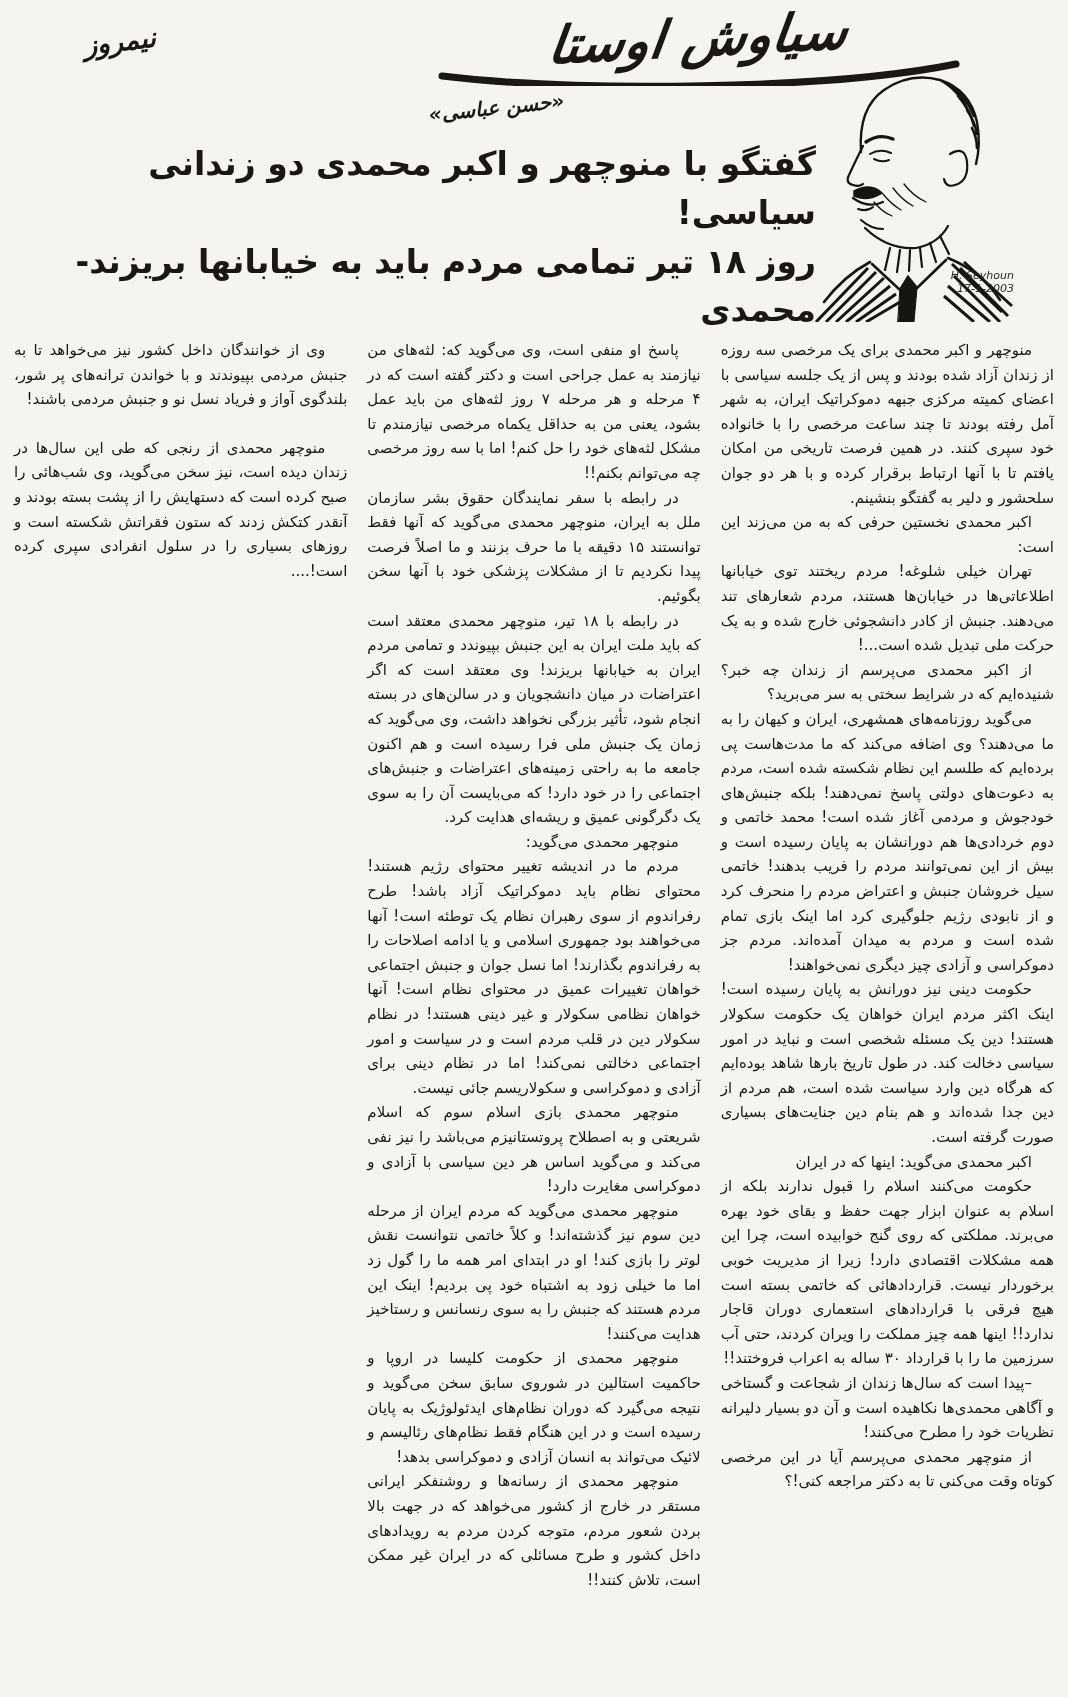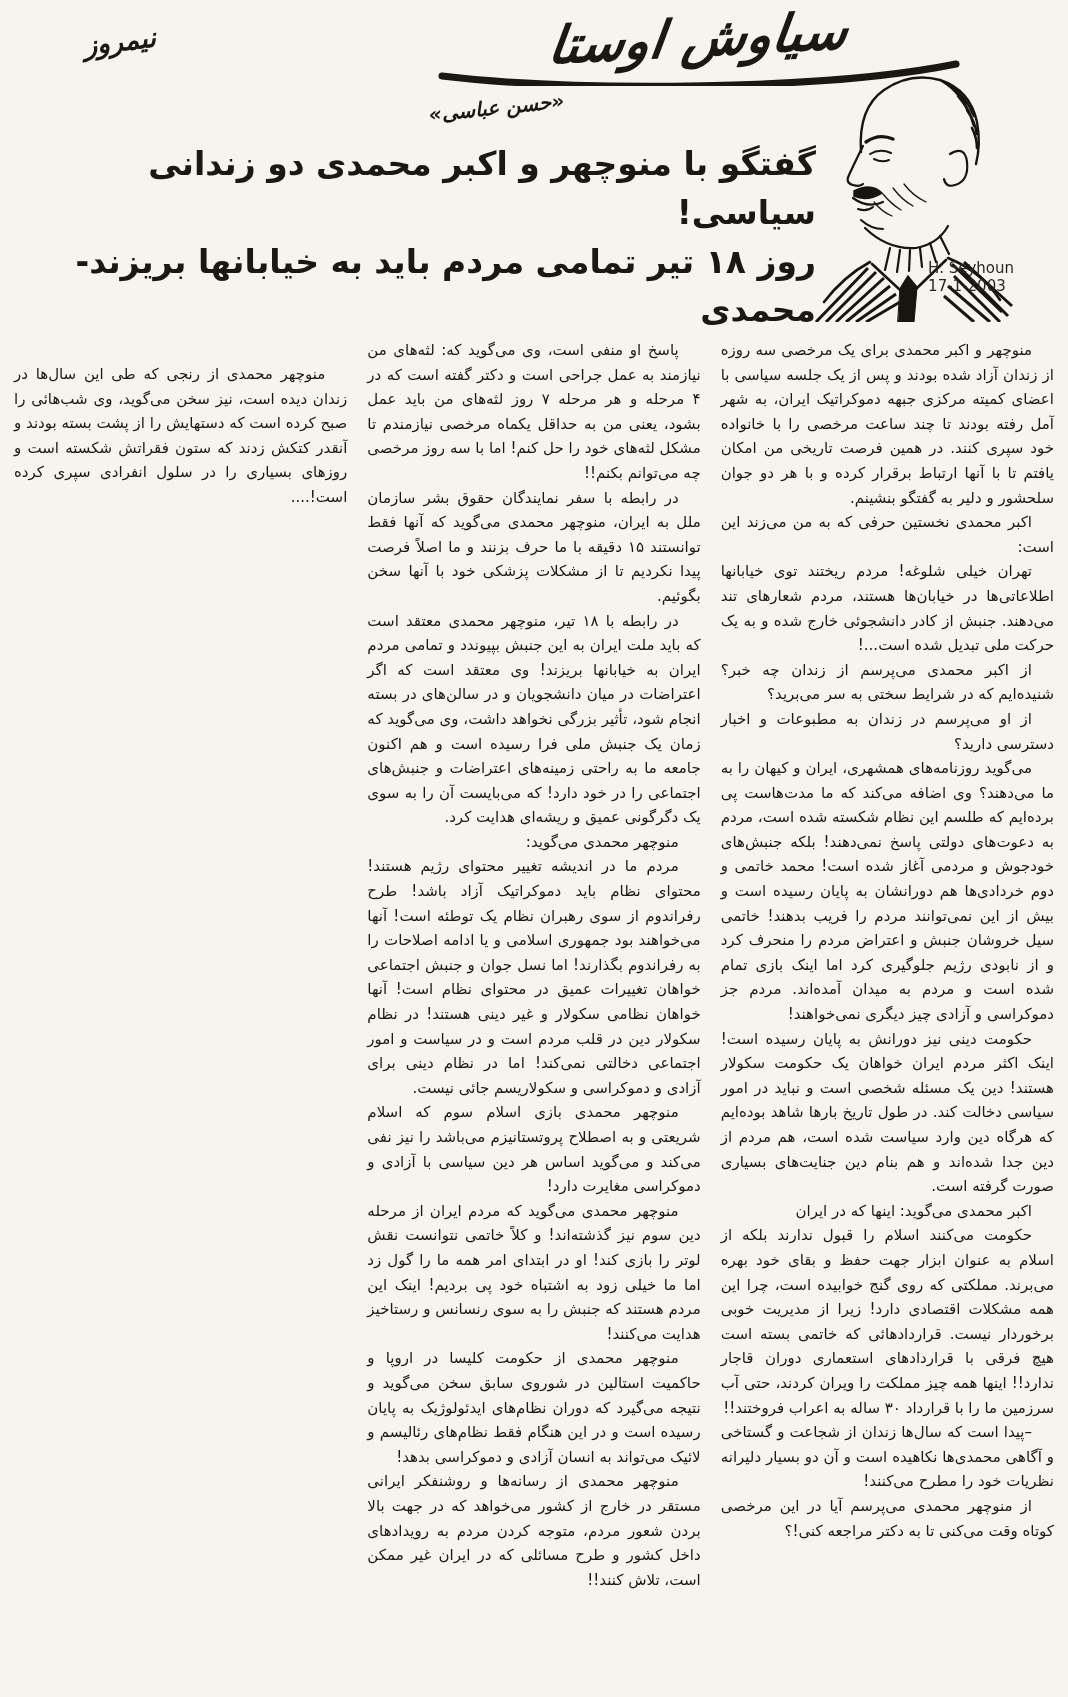--- a/index.html
+++ b/index.html
@@ -34,22 +34,22 @@
     text-align:right;font-weight:bold;line-height:1.48;
   }
   .headline .l1{font-size:33px;}
   .headline .l2{font-size:33px;}
   
   .portrait{
     position:absolute;top:50px;right:54px;width:210px;height:272px;
   }
   .portrait svg{display:block;}
   .portrait-sig{
-    position:absolute;bottom:26px;right:0;direction:ltr;text-align:left;
-    font-size:15px;line-height:1.25;color:#2a261f;
+    position:absolute;bottom:26px;right:0;direction:ltr;text-align:right;
+    font-size:11px;font-style:italic;line-height:1.25;color:#2a261f;
   }
   
   .columns{
     position:absolute;top:338px;right:14px;left:14px;bottom:8px;
     display:flex;gap:20px;
   }
   .col{flex:1 1 0;font-size:15px;line-height:1.64;text-align:justify;}
   .col p{margin:0;text-indent:22px;}
   .col p.gap-before{}
   .col p.small-gap{margin-top:24px;}
@@ -104,21 +104,20 @@
     <div class="l2">روز ۱۸ تیر تمامی مردم باید به خیابانها بریزند- محمدی</div>
   </div>
 
   <div class="columns">
 
     <div class="col">
       <p>منوچهر و اکبر محمدی برای یک مرخصی سه روزه از زندان آزاد شده بودند و پس از یک جلسه سیاسی با اعضای کمیته مرکزی جبهه دموکراتیک ایران، به شهر آمل رفته بودند تا چند ساعت مرخصی را با خانواده خود سپری کنند. در همین فرصت تاریخی من امکان یافتم تا با آنها ارتباط برقرار کرده و با هر دو جوان سلحشور و دلیر به گفتگو بنشینم.</p>
       <p>اکبر محمدی نخستین حرفی که به من می‌زند این است:</p>
       <p>تهران خیلی شلوغه! مردم ریختند توی خیابانها اطلاعاتی‌ها در خیابان‌ها هستند، مردم شعارهای تند می‌دهند. جنبش از کادر دانشجوئی خارج شده و به یک حرکت ملی تبدیل شده است...!</p>
       <p>از اکبر محمدی می‌پرسم از زندان چه خبر؟ شنیده‌ایم که در شرایط سختی به سر می‌برید؟</p>
-      <p>از او می‌پرسم در زندان به مطبوعات و اخبار دسترسی دارید؟</p>
       <p>می‌گوید روزنامه‌های همشهری، ایران و کیهان را به ما می‌دهند؟ وی اضافه می‌کند که ما مدت‌هاست پی برده‌ایم که طلسم این نظام شکسته شده است، مردم به دعوت‌های دولتی پاسخ نمی‌دهند! بلکه جنبش‌های خودجوش و مردمی آغاز شده است! محمد خاتمی و دوم خردادی‌ها هم دورانشان به پایان رسیده است و بیش از این نمی‌توانند مردم را فریب بدهند! خاتمی سیل خروشان جنبش و اعتراض مردم را منحرف کرد و از نابودی رژیم جلوگیری کرد اما اینک بازی تمام شده است و مردم به میدان آمده‌اند. مردم جز دموکراسی و آزادی چیز دیگری نمی‌خواهند!</p>
       <p>حکومت دینی نیز دورانش به پایان رسیده است! اینک اکثر مردم ایران خواهان یک حکومت سکولار هستند! دین یک مسئله شخصی است و نباید در امور سیاسی دخالت کند. در طول تاریخ بارها شاهد بوده‌ایم که هرگاه دین وارد سیاست شده است، هم مردم از دین جدا شده‌اند و هم بنام دین جنایت‌های بسیاری صورت گرفته است.</p>
       <p>اکبر محمدی می‌گوید: اینها که در ایران</p>
       <p class="gap-before">حکومت می‌کنند اسلام را قبول ندارند بلکه از اسلام به عنوان ابزار جهت حفظ و بقای خود بهره می‌برند. مملکتی که روی گنج خوابیده است، چرا این همه مشکلات اقتصادی دارد! زیرا از مدیریت خوبی برخوردار نیست. قراردادهائی که خاتمی بسته است هیچ فرقی با قراردادهای استعماری دوران قاجار ندارد!! اینها همه چیز مملکت را ویران کردند، حتی آب سرزمین ما را با قرارداد ۳۰ ساله به اعراب فروختند!!</p>
       <p>–پیدا است که سال‌ها زندان از شجاعت و گستاخی و آگاهی محمدی‌ها نکاهیده است و آن دو بسیار دلیرانه نظریات خود را مطرح می‌کنند!</p>
       <p>از منوچهر محمدی می‌پرسم آیا در این مرخصی کوتاه وقت می‌کنی تا به دکتر مراجعه کنی!؟</p>
     </div>
 
     <div class="col">
       <p>پاسخ او منفی است، وی می‌گوید که: لثه‌های من نیازمند به عمل جراحی است و دکتر گفته است که در ۴ مرحله و هر مرحله ۷ روز لثه‌های من باید عمل بشود، یعنی من به حداقل یکماه مرخصی نیازمندم تا مشکل لثه‌های خود را حل کنم! اما با سه روز مرخصی چه می‌توانم بکنم!!</p>
@@ -126,17 +125,18 @@
       <p>در رابطه با ۱۸ تیر، منوچهر محمدی معتقد است که باید ملت ایران به این جنبش بپیوندد و تمامی مردم ایران به خیابانها بریزند! وی معتقد است که اگر اعتراضات در میان دانشجویان و در سالن‌های در بسته انجام شود، تأثیر بزرگی نخواهد داشت، وی می‌گوید که زمان یک جنبش ملی فرا رسیده است و هم اکنون جامعه ما به راحتی زمینه‌های اعتراضات و جنبش‌های اجتماعی را در خود دارد! که می‌بایست آن را به سوی یک دگرگونی عمیق و ریشه‌ای هدایت کرد.</p>
       <p>منوچهر محمدی می‌گوید:</p>
       <p>مردم ما در اندیشه تغییر محتوای رژیم هستند! محتوای نظام باید دموکراتیک آزاد باشد! طرح رفراندوم از سوی رهبران نظام یک توطئه است! آنها می‌خواهند بود جمهوری اسلامی و یا ادامه اصلاحات را به رفراندوم بگذارند! اما نسل جوان و جنبش اجتماعی خواهان تغییرات عمیق در محتوای نظام است! آنها خواهان نظامی سکولار و غیر دینی هستند! در نظام سکولار دین در قلب مردم است و در سیاست و امور اجتماعی دخالتی نمی‌کند! اما در نظام دینی برای آزادی و دموکراسی و سکولاریسم جائی نیست.</p>
       <p>منوچهر محمدی بازی اسلام سوم که اسلام شریعتی و به اصطلاح پروتستانیزم می‌باشد را نیز نفی می‌کند و می‌گوید اساس هر دین سیاسی با آزادی و دموکراسی مغایرت دارد!</p>
       <p>منوچهر محمدی می‌گوید که مردم ایران از مرحله دین سوم نیز گذشته‌اند! و کلاً خاتمی نتوانست نقش لوتر را بازی کند! او در ابتدای امر همه ما را گول زد اما ما خیلی زود به اشتباه خود پی بردیم! اینک این مردم هستند که جنبش را به سوی رنسانس و رستاخیز هدایت می‌کنند!</p>
       <p>منوچهر محمدی از حکومت کلیسا در اروپا و حاکمیت استالین در شوروی سابق سخن می‌گوید و نتیجه می‌گیرد که دوران نظام‌های ایدئولوژیک به پایان رسیده است و در این هنگام فقط نظام‌های رئالیسم و لائیک می‌تواند به انسان آزادی و دموکراسی بدهد!</p>
       <p>منوچهر محمدی از رسانه‌ها و روشنفکر ایرانی مستقر در خارج از کشور می‌خواهد که در جهت بالا بردن شعور مردم، متوجه کردن مردم به رویدادهای داخل کشور و طرح مسائلی که در ایران غیر ممکن است، تلاش کنند!!</p>
     </div>
 
     <div class="col">
+      <p>وی از خوانندگان داخل کشور نیز می‌خواهد تا به جنبش مردمی بپیوندند و با خواندن ترانه‌های پر شور، بلندگوی آواز و فریاد نسل نو و جنبش مردمی باشند!</p>
       <p class="small-gap">منوچهر محمدی از رنجی که طی این سال‌ها در زندان دیده است، نیز سخن می‌گوید، وی شب‌هائی را صبح کرده است که دستهایش را از پشت بسته بودند و آنقدر کتکش زدند که ستون فقراتش شکسته است و روزهای بسیاری را در سلول انفرادی سپری کرده است!....</p>
     </div>
 
   </div>
 </div>
 
 </body></html>

